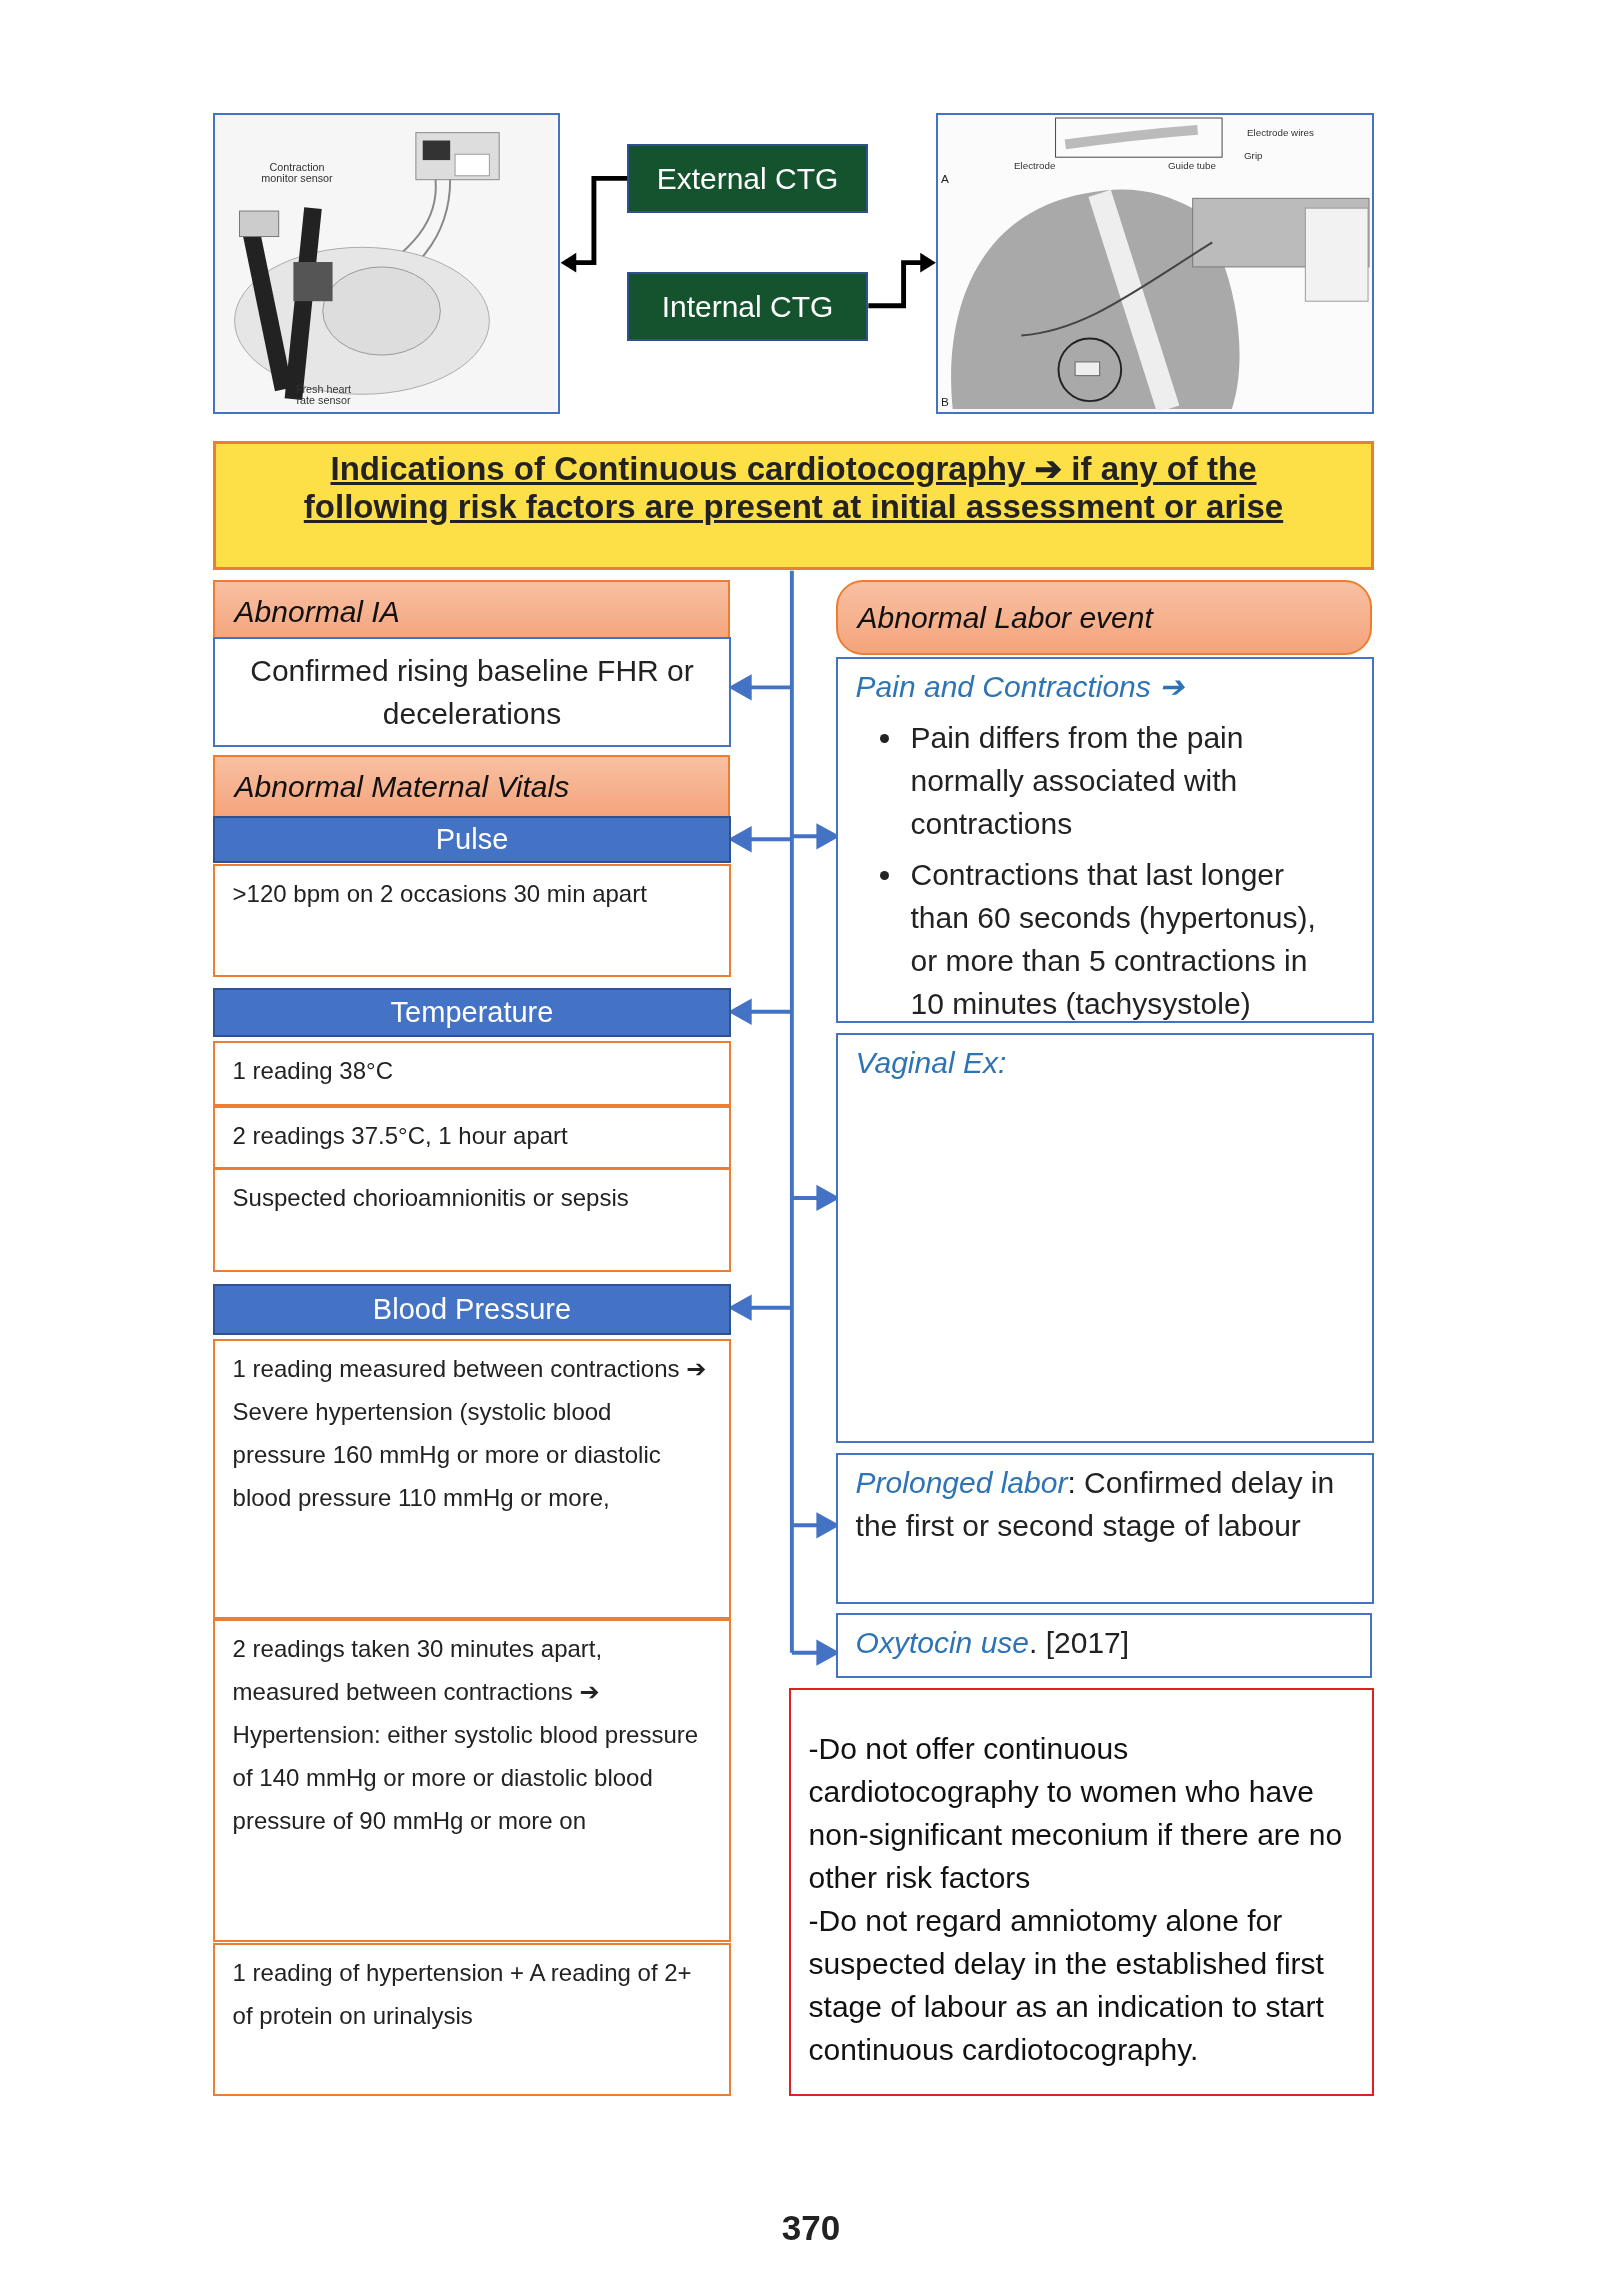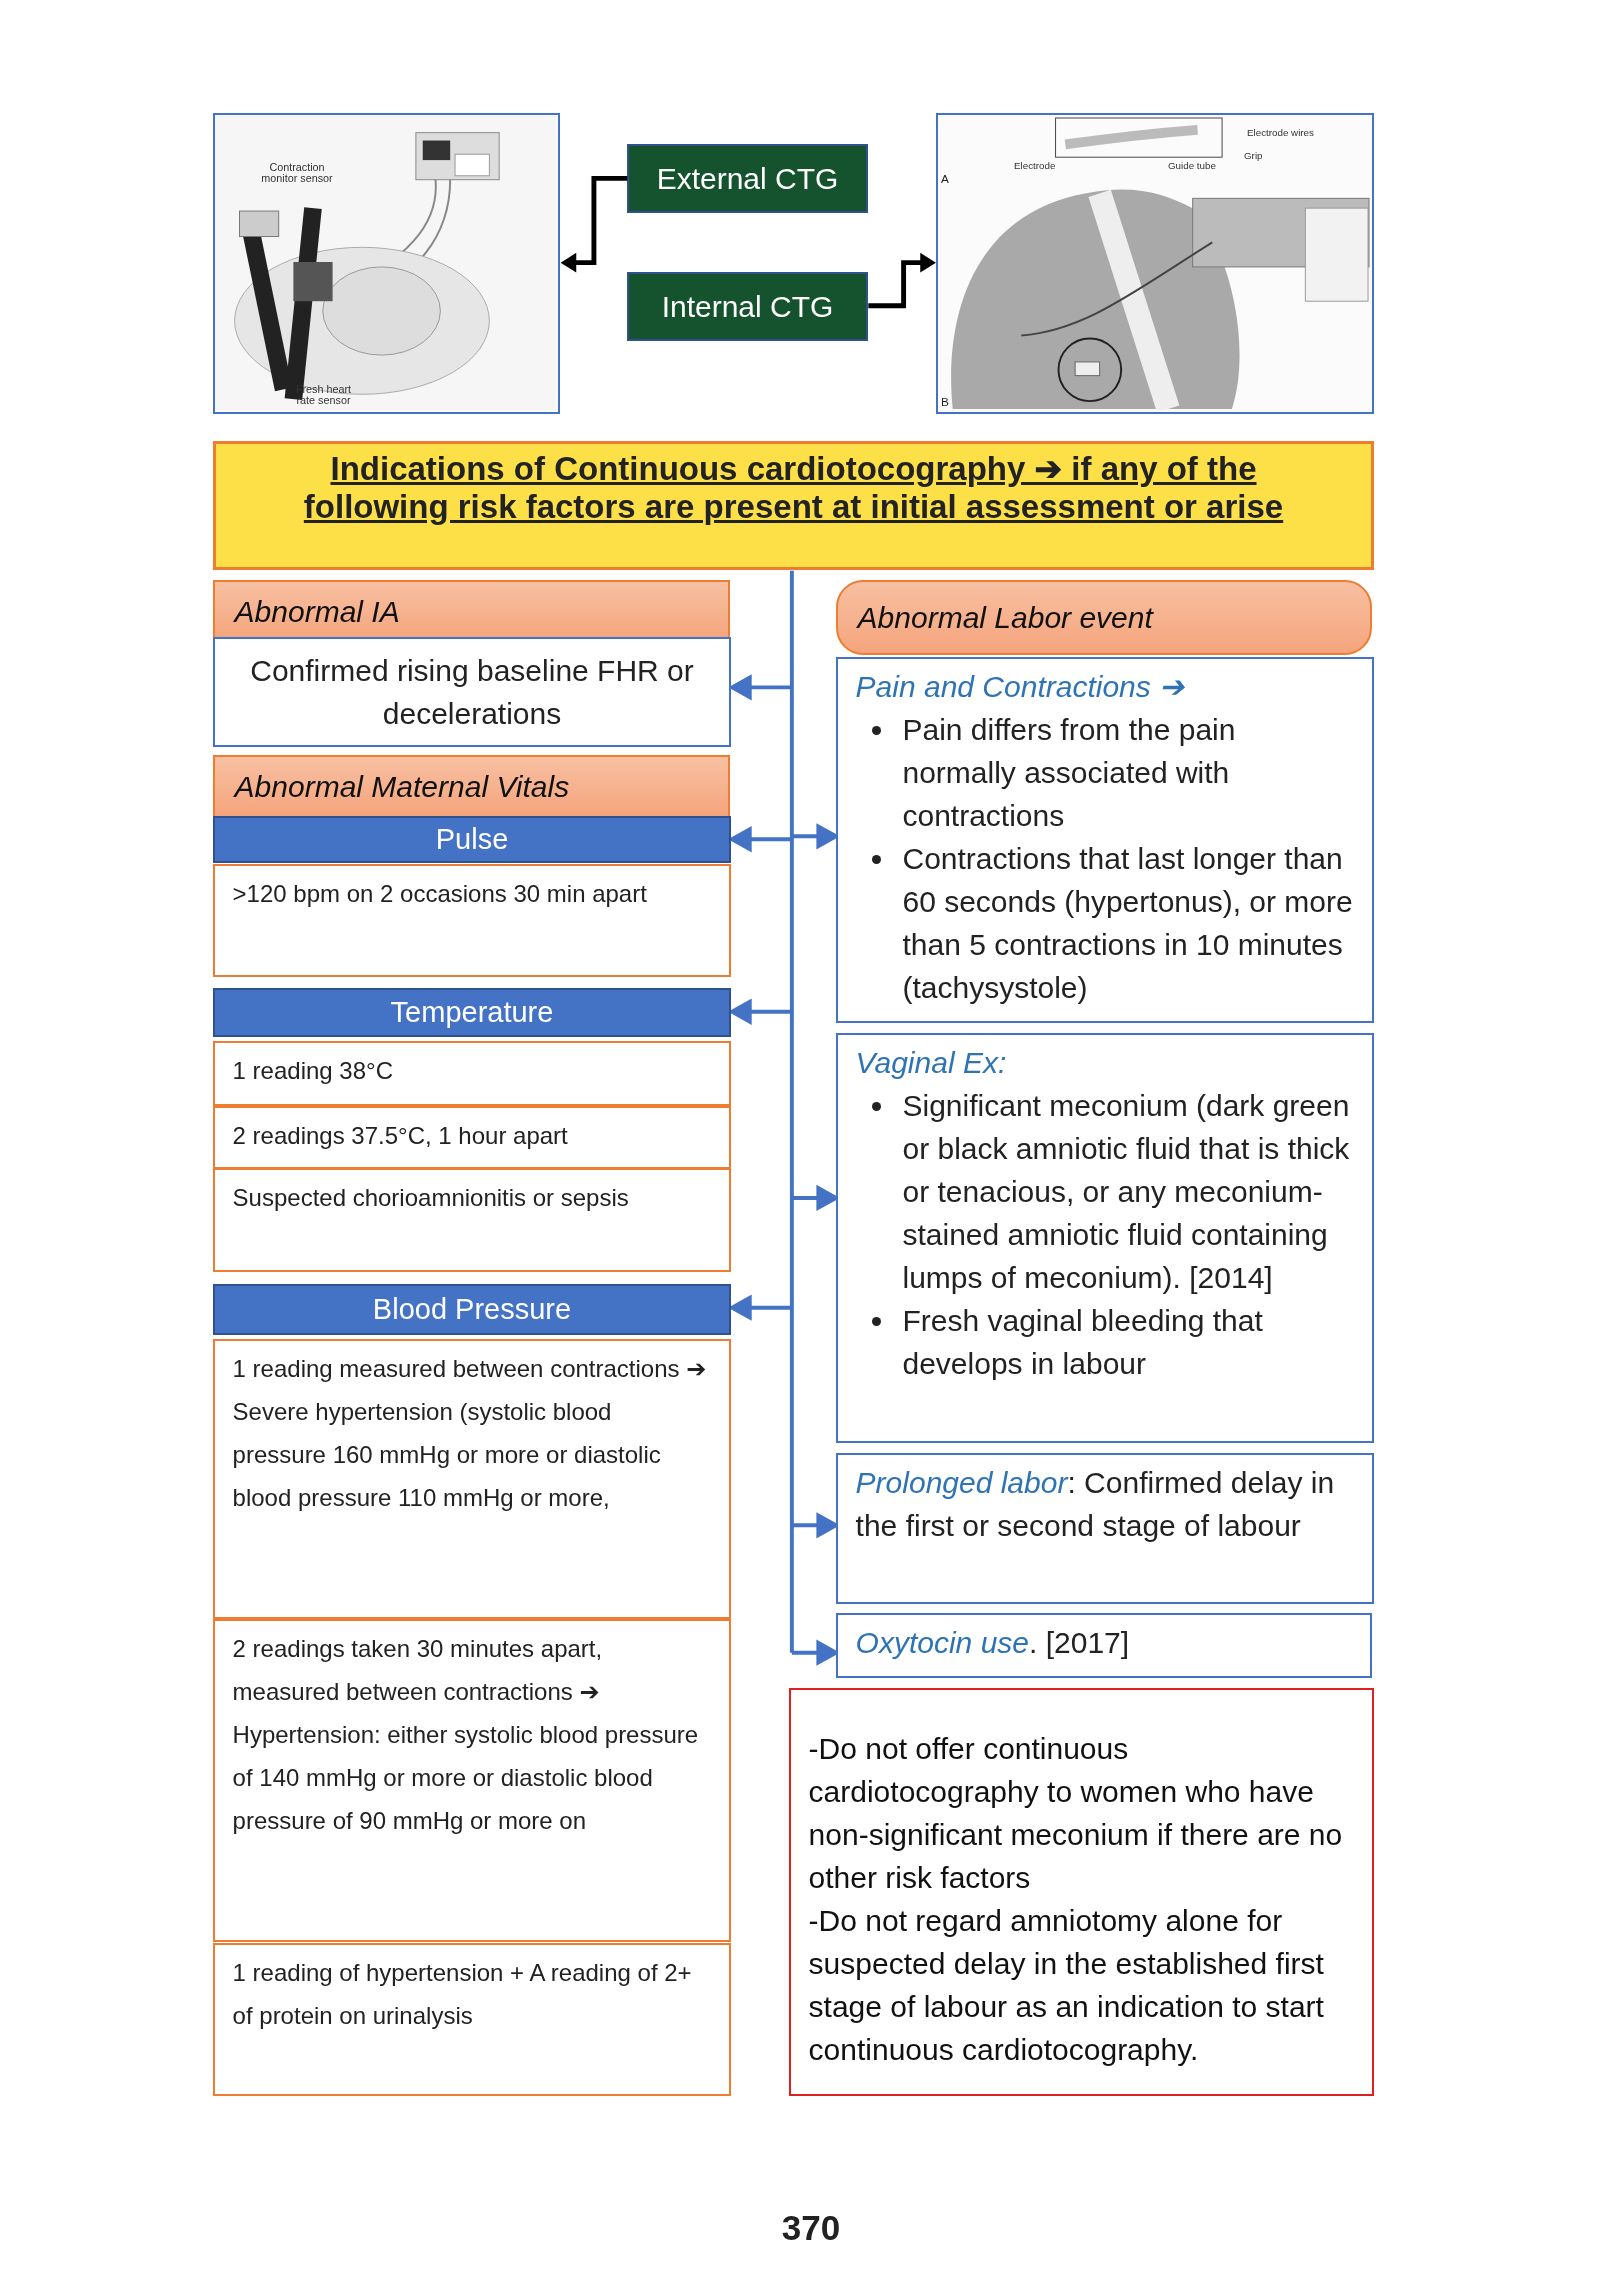--- a/index.html
+++ b/index.html
@@ -9,21 +9,21 @@
   .ctg-btn{background:#14532d;border:2.9px solid #2f528f;color:#fff;font-size:30px;display:flex;align-items:center;justify-content:center;}
   .title-box{border:3.9px solid #ed7d31;background:#fde047;text-align:center;font-weight:bold;font-size:33px;line-height:38px;padding-top:5.9px;color:#222;}
   .title-box span{text-decoration:underline;}
   .cat{background:linear-gradient(#f8c0a2,#f4a47c);border:2px solid #ed7d31;font-style:italic;font-size:30px;display:flex;align-items:center;padding-left:19.6px;color:#111;}
   .blue-sub{background:#4472c4;border:2.9px solid #2f528f;color:#fff;font-size:29px;display:flex;align-items:center;justify-content:center;}
   .obox{border:2.9px solid #ed7d31;background:#fff;font-size:24px;line-height:43px;padding:5.9px 17.6px;color:#222;}
   .bbox{border:2.9px solid #4472c4;background:#fff;font-size:30px;line-height:43px;padding:5.9px 17.6px;color:#222;}
   .rbox{border:2.9px solid #e02020;background:#fff;font-size:30px;line-height:43px;padding:25.5px 17.6px;color:#111;}
   .bluetitle{color:#2e74b5;font-style:italic;}
   ul{margin:0;padding:0 0 0 41px;}
-  li{margin:0;padding-left:5.9px;}
+  li{margin:8px;padding-left:5.9px;}
   .pagenum{font-weight:bold;font-size:35px;text-align:center;}
   svg{position:absolute;left:0;top:0;}
 </style>
 </head>
 <body>
 
 <div class="abs imgbox" style="left:213px;top:113px;width:347px;height:301px;">
   <svg width="341" height="295" viewBox="0 0 348 301">
     <rect x="0" y="0" width="348" height="301" fill="#f6f6f6"></rect>
     <rect x="205" y="18" width="85" height="48" fill="#ddd" stroke="#888"></rect>
@@ -156,24 +156,20 @@
 <div class="abs bbox" style="left:836px;top:657px;width:538px;height:366px;">
   <div class="bluetitle">Pain and Contractions ➔</div>
   <ul>
     <li>Pain differs from the pain normally associated with contractions</li>
     <li>Contractions that last longer than 60 seconds (hypertonus), or more than 5 contractions in 10 minutes (tachysystole)</li>
   </ul>
 </div>
 
 <div class="abs bbox" style="left:836px;top:1033px;width:538px;height:410px;">
   <div class="bluetitle">Vaginal Ex:</div>
-  <ul>
-    <li>Significant meconium (dark green or black amniotic fluid that is thick or tenacious, or any meconium-stained amniotic fluid containing lumps of meconium). [2014]</li>
-    <li>Fresh vaginal bleeding that develops in labour</li>
-  </ul>
 </div>
 
 <div class="abs bbox" style="left:836px;top:1453px;width:538px;height:151px;">
   <span class="bluetitle">Prolonged labor</span><span>: Confirmed delay in the first or second stage of labour</span>
 </div>
 
 <div class="abs bbox" style="left:836px;top:1613px;width:536px;height:65px;">
   <span class="bluetitle">Oxytocin use</span><span>. [2017]</span>
 </div>
 

